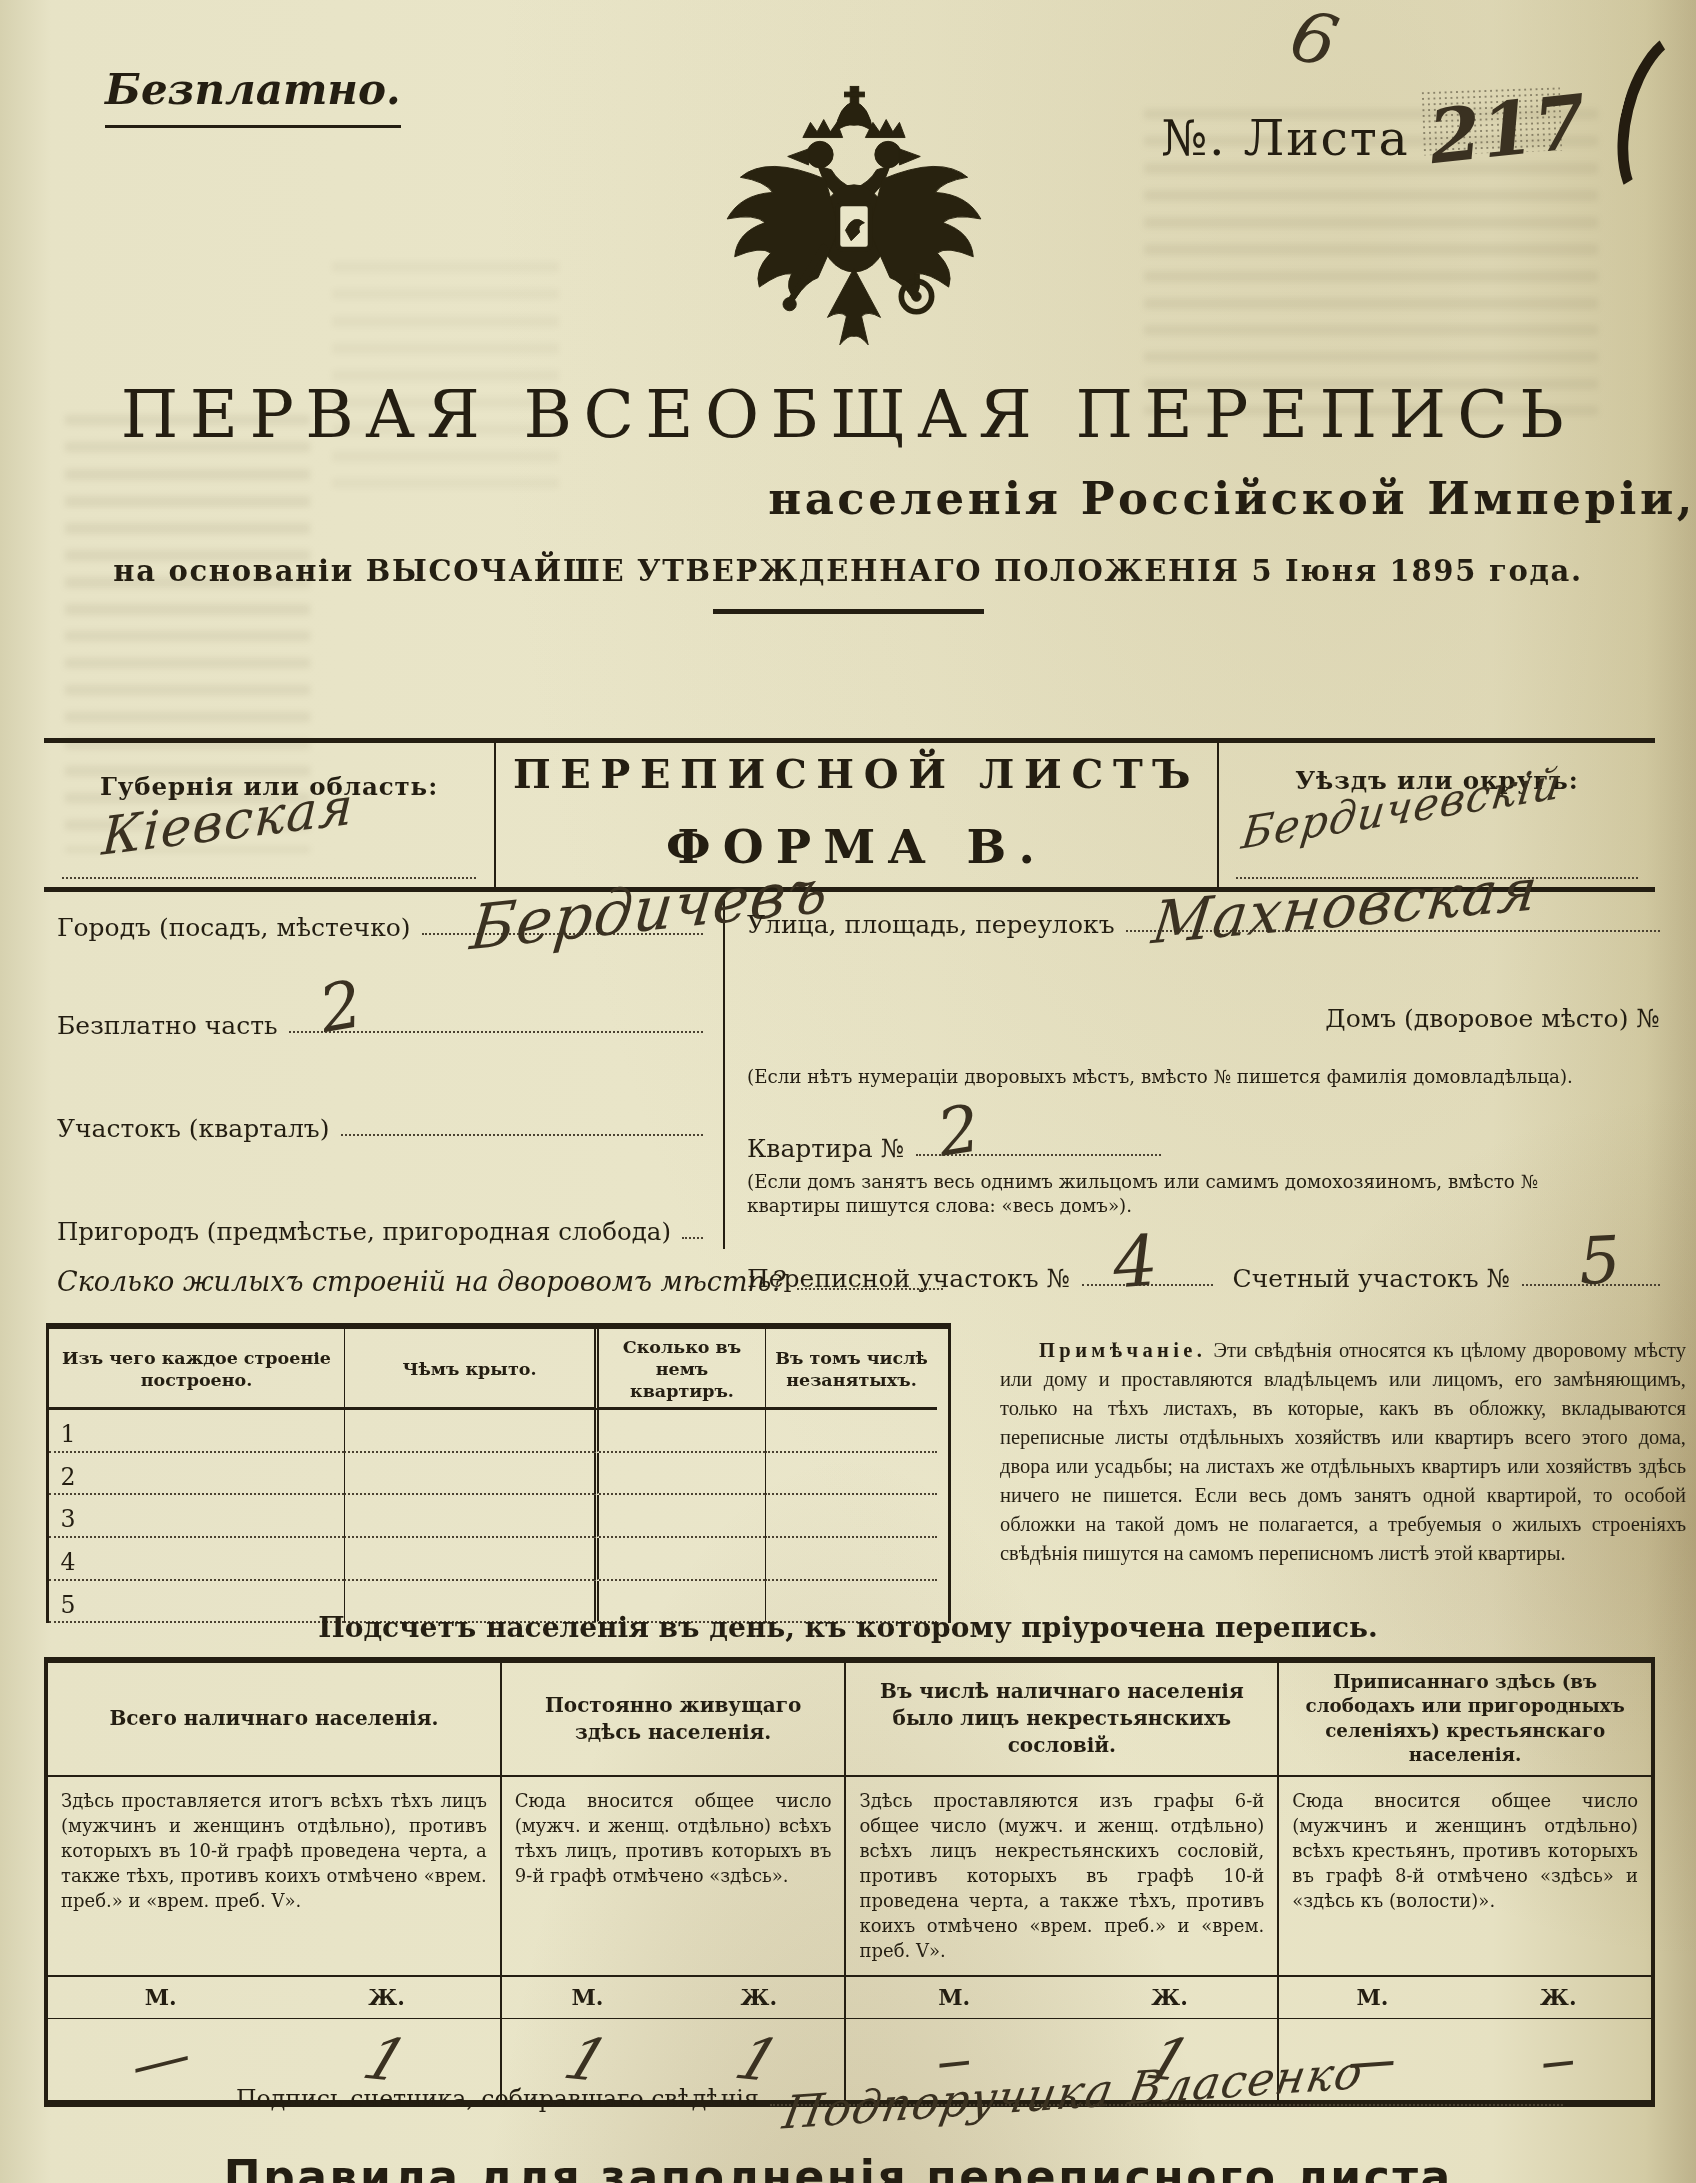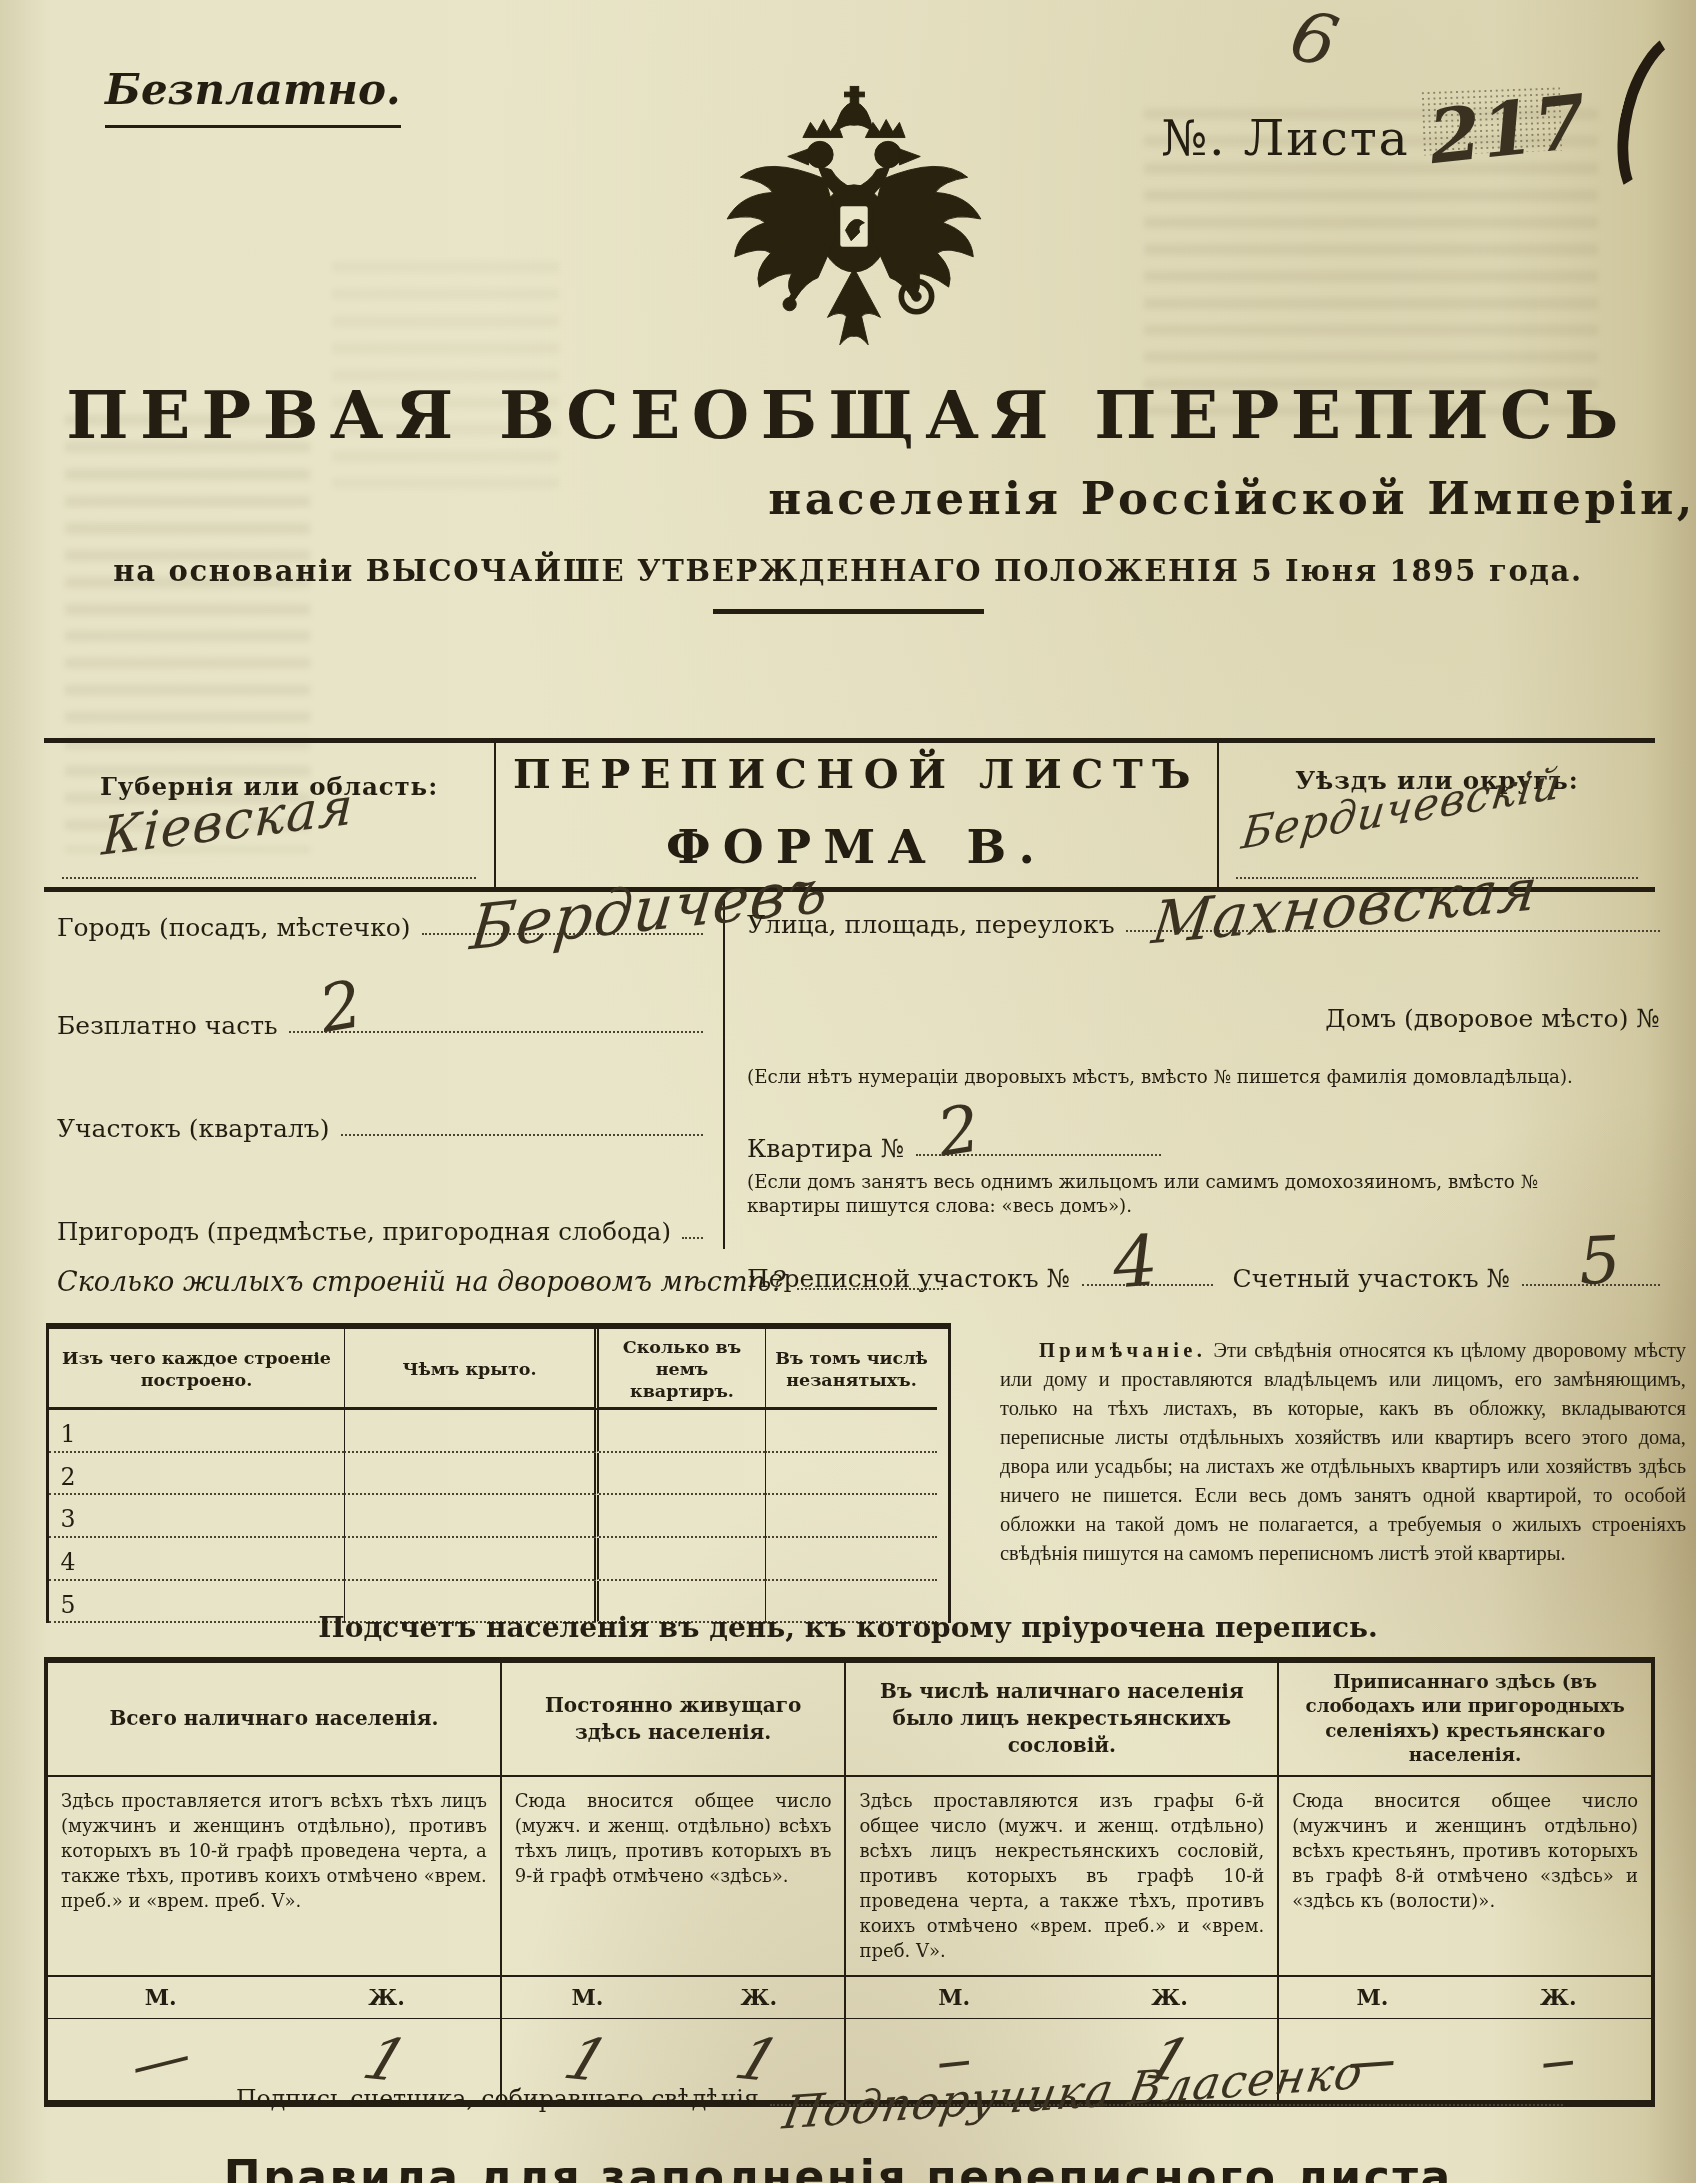--- a/index.html
+++ b/index.html
@@ -104,21 +104,21 @@
 
       <circle cx="216" cy="228" r="16" fill="none" stroke-width="6"></circle>
       <circle cx="216" cy="228" r="5"></circle>
       <rect x="214" y="204" width="5" height="10"></rect>
 
       <rect x="133" y="130" width="34" height="48" rx="5" fill="#e9e5c8" stroke-width="5"></rect>
       <path d="M141,158 q8,-18 20,-8 q-8,3 -5,10 l-9,9 z"></path>
     </g>
   </svg>
 
-  <div style="position:absolute; left:0; top:376px; width:100%; text-align:center; font-size:66px; font-weight:bold; letter-spacing:11.4px;">ПЕРВАЯ ВСЕОБЩАЯ ПЕРЕПИСЬ</div>
+  <div style="position:absolute; left:0; top:376px; width:100%; text-align:center; font-size:66px; font-weight:normal; letter-spacing:11.4px;">ПЕРВАЯ ВСЕОБЩАЯ ПЕРЕПИСЬ</div>
   <div style="position:absolute; left:0; top:472px; width:100%; text-align:right; font-size:45px; font-weight:bold; letter-spacing:3.5px;">населенія Россійской Имперіи,</div>
   <div style="position:absolute; left:0; top:554px; width:100%; text-align:center; font-size:29px; font-weight:bold; letter-spacing:1.7px;">на основаніи ВЫСОЧАЙШЕ УТВЕРЖДЕННАГО ПОЛОЖЕНІЯ 5 Іюня 1895 года.</div>
   <div style="position:absolute; left:713px; top:609px; width:271px; height:5.2px; background:#241e12;"></div>
 
   <div class="fheader">
     <div class="fcell">
       <span class="lbl" style="margin-top:29px;">Губернія или область:</span>
       <span class="hand" style="position:absolute; left:57px; top:52px; font-size:52px; transform:rotate(-7deg) skewX(-10deg);">Кіевская</span>
       <span class="dotline"></span>
     </div>

